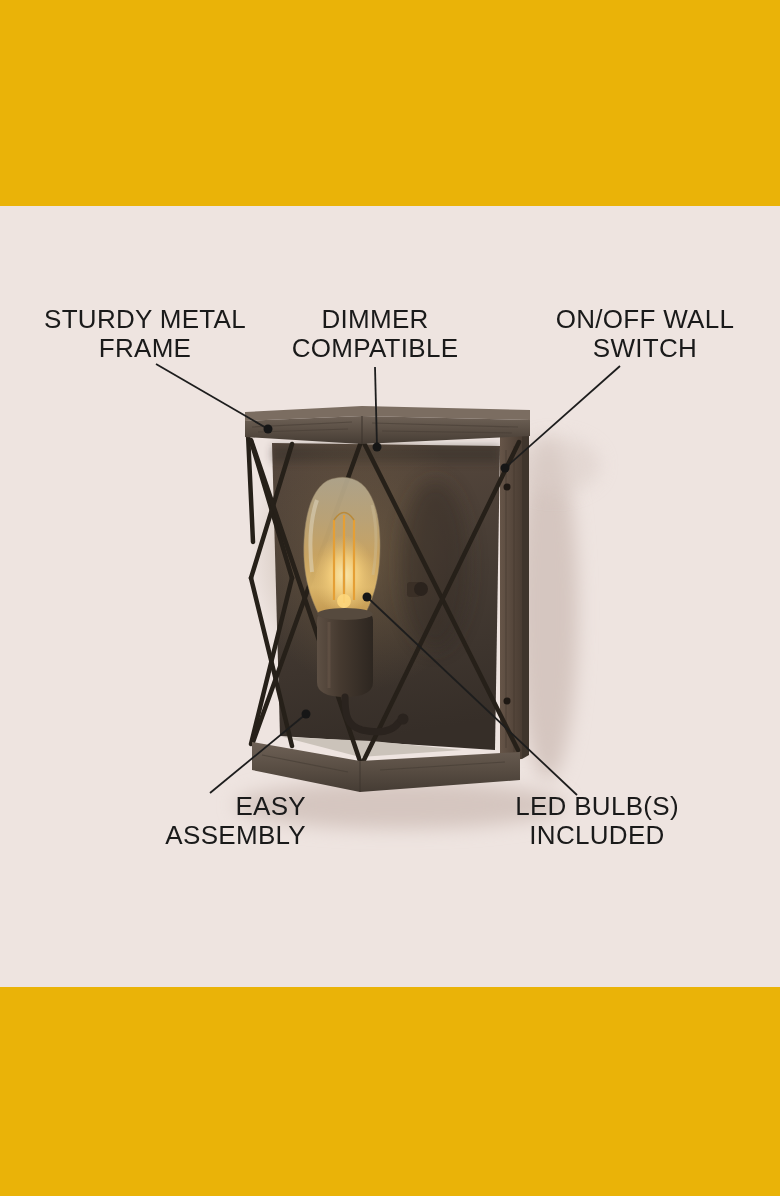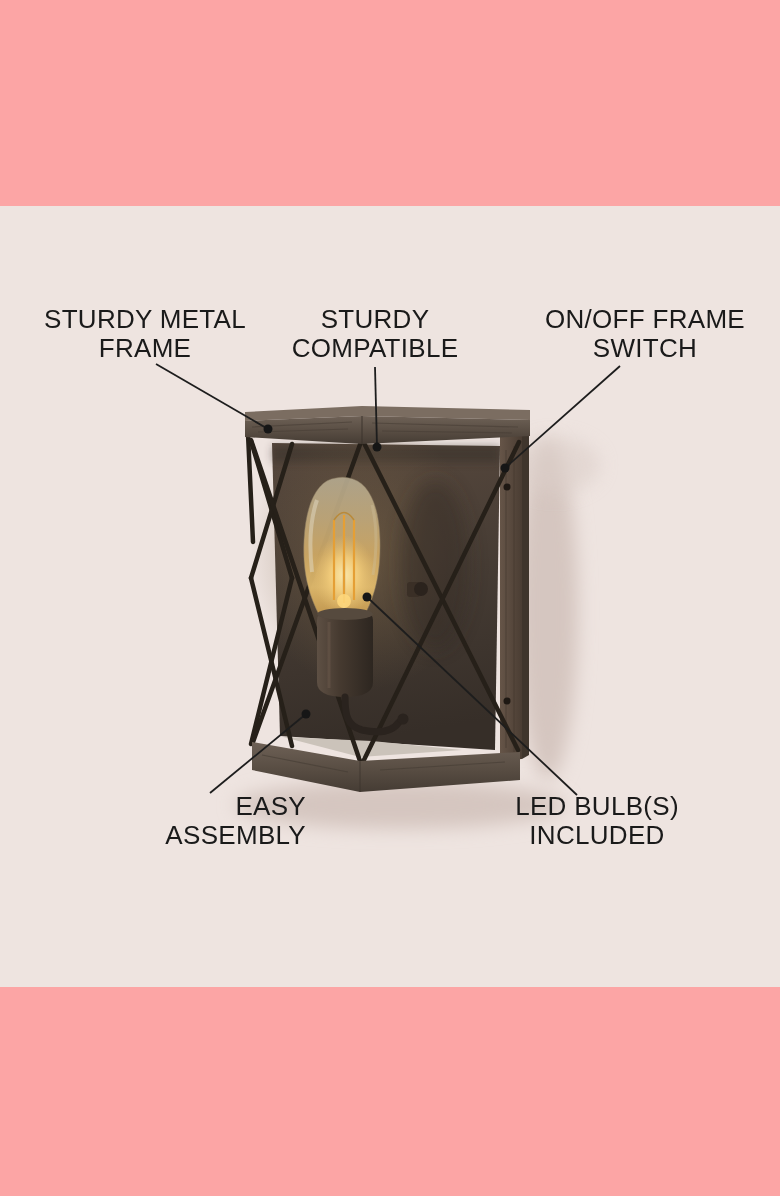--- a/index.html
+++ b/index.html
@@ -1,19 +1,19 @@
 <!DOCTYPE html>
 <html><head>
 <meta charset="utf-8">
 <style>
   html,body{margin:0;padding:0;}
   .page{
     position:relative;
     width:780px;height:1196px;
-    background:#fca5a5;
+    background:#eab308;
     overflow:hidden;
     font-family:"Liberation Sans", sans-serif;
   }
   .scene{position:absolute;left:0;top:0;width:780px;height:1196px;display:block;}
   .label{
     position:absolute;
     width:260px;
     text-align:center;
     font-size:26px;
     line-height:29px;
@@ -170,22 +170,22 @@
       <circle cx="268" cy="429" r="4.5"></circle>
       <circle cx="377" cy="447" r="4.5"></circle>
       <circle cx="505" cy="468" r="4.5"></circle>
       <circle cx="306" cy="714" r="4.5"></circle>
       <circle cx="367" cy="597" r="4.5"></circle>
     </g>
   </svg>
 
   <div class="label label-sturdy">STURDY METAL
 FRAME</div>
-  <div class="label label-dimmer">STURDY
+  <div class="label label-dimmer">DIMMER
 COMPATIBLE</div>
-  <div class="label label-switch">ON/OFF FRAME
+  <div class="label label-switch">ON/OFF WALL
 SWITCH</div>
   <div class="label label-assembly">EASY
 ASSEMBLY</div>
   <div class="label label-bulb">LED BULB(S)
 INCLUDED</div>
 
 </div>
 
 </body></html>

